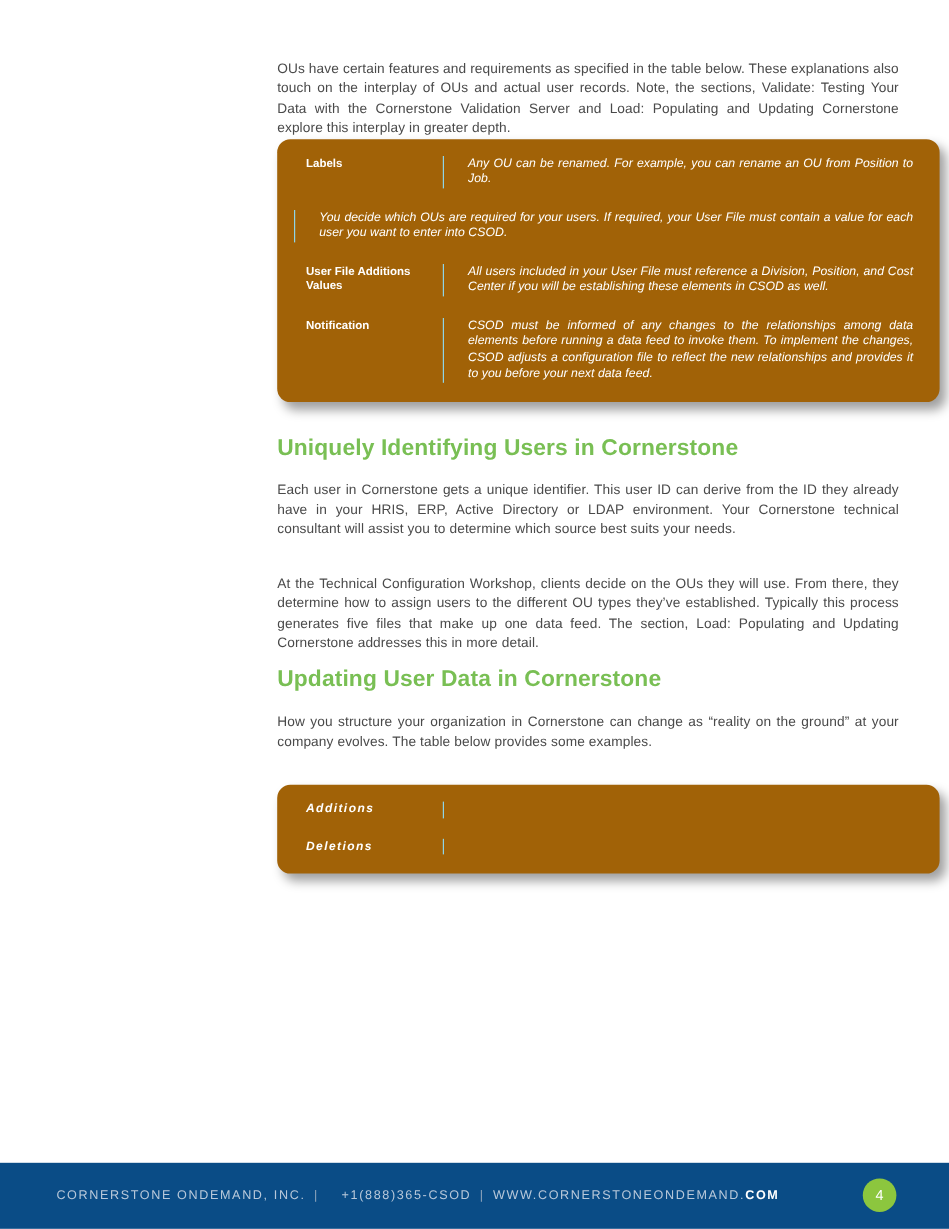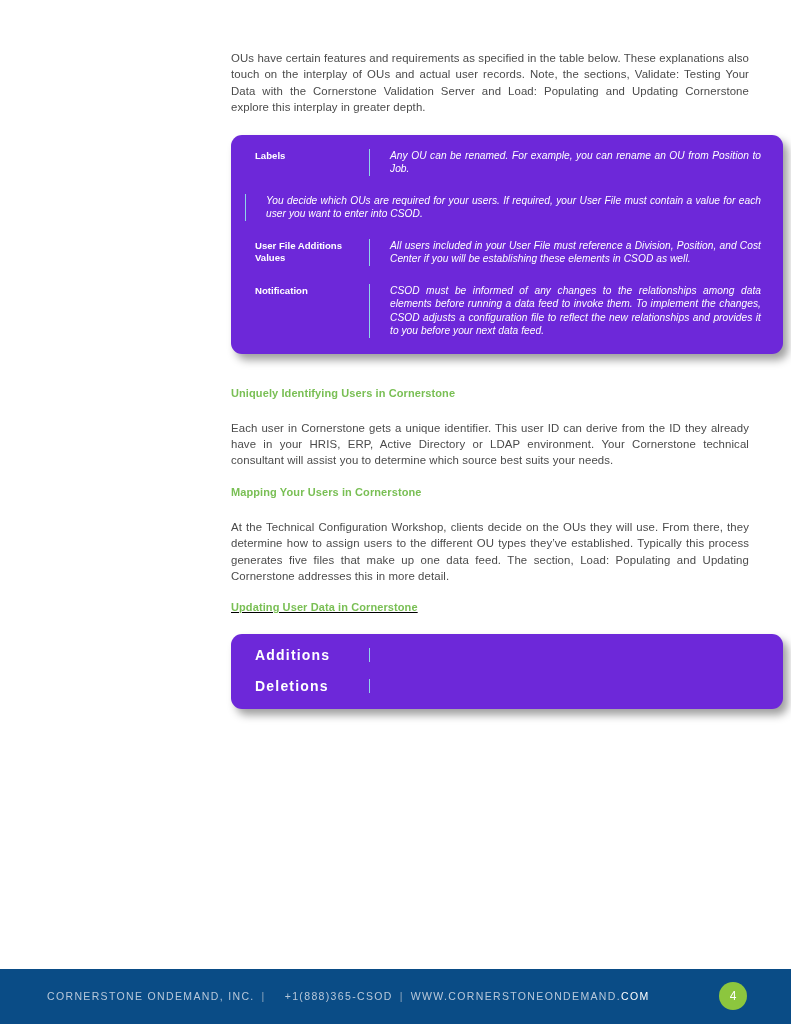--- a/index.html
+++ b/index.html
@@ -33,41 +33,41 @@
     margin: 0;
     font-size: 11.4px;
     line-height: 16.4px;
     color: #4a4a4a;
     text-align: justify;
     letter-spacing: 0.1px;
   }
 
   h2.section-heading {
     margin: 0;
-    font-size: 11px;
+    font-size: 19px;
     line-height: 20px;
     font-weight: bold;
     color: #79bf54;
     letter-spacing: 0.1px;
   }
 
   
-  .blk-intro { margin-bottom: 19px; }
+  .blk-intro { }
   .blk-table1 { margin-bottom: 29px; }
   .blk-h1 { margin-bottom: 17px; }
-  .blk-p1 { margin-bottom: 13px; }
+  .blk-p1 { margin-bottom: 29px; }
   .blk-h2 { margin-bottom: 17px; }
   .blk-p2 { margin-bottom: 13px; }
-  .blk-h3 { margin-bottom: 17px; text-decoration: underline; }
+  .blk-h3 { margin-bottom: 17px; }
   .blk-p3 { margin-bottom: 27px; }
 
   
   .info-table {
     position: relative;
-    background: #6d28d9;
+    background: #a16207;
     border-radius: 11px;
     box-shadow: 5px 6px 9px rgba(0,0,0,0.38);
     padding: 14px 22px 16px 14px;
     box-sizing: border-box;
     width: 552px;
   }
 
   .info-row {
     display: flex;
     align-items: flex-start;
@@ -80,21 +80,22 @@
     line-height: 12.6px;
     font-weight: bold;
     color: #ffffff;
     padding-left: 10px;
     padding-top: 1px;
     box-sizing: border-box;
   }
 
   .info-table.spaced .info-label {
     letter-spacing: 1.2px;
-    font-size: 14px;
+    font-size: 10px;
+    font-style: italic;
   }
 
   .info-divider {
     flex: 0 0 1px;
     width: 1px;
     align-self: stretch;
     background: #8fd4e7;
   }
 
   .info-desc {
@@ -133,21 +134,21 @@
   }
 
   .footer-text .sep {
     color: #8fa6bd;
     padding: 0 7px;
   }
   .footer-text .gap-lg { display: inline-block; width: 12px; }
 
   .footer-com {
     color: #ffffff;
-    font-weight: normal;
+    font-weight: bold;
   }
 
   .page-badge {
     position: absolute;
     left: 719px;
     top: 982px;
     width: 28px;
     height: 28px;
     border-radius: 50%;
     background: #8cc63e;
@@ -202,29 +203,29 @@
       </div>
     </div>
 
     <div class="blk-h1">
       <h2 class="section-heading">Uniquely Identifying Users in Cornerstone</h2>
     </div>
     <div class="blk-p1">
       <p class="body-text">Each user in Cornerstone gets a unique identifier. This user ID can derive from the ID they already have in your HRIS, ERP, Active Directory or LDAP environment. Your Cornerstone technical consultant will assist you to determine which source best suits your needs.</p>
     </div>
 
-    <div class="blk-h2">
-      <h2 class="section-heading">Mapping Your Users in Cornerstone</h2>
-    </div>
     <div class="blk-p2">
       <p class="body-text">At the Technical Configuration Workshop, clients decide on the OUs they will use. From there, they determine how to assign users to the different OU types they’ve established. Typically this process generates five files that make up one data feed. The section, Load: Populating and Updating Cornerstone addresses this in more detail.</p>
     </div>
 
     <div class="blk-h3">
       <h2 class="section-heading">Updating User Data in Cornerstone</h2>
+    </div>
+    <div class="blk-p3">
+      <p class="body-text">How you structure your organization in Cornerstone can change as “reality on the ground” at your company evolves. The table below provides some examples.</p>
     </div>
 
     <div class="blk-table2">
       <div class="info-table spaced">
 
         <div class="info-row">
           <div class="info-label">Additions</div>
           <div class="info-divider"></div>
         </div>
         <div class="row-gap-2"></div>

